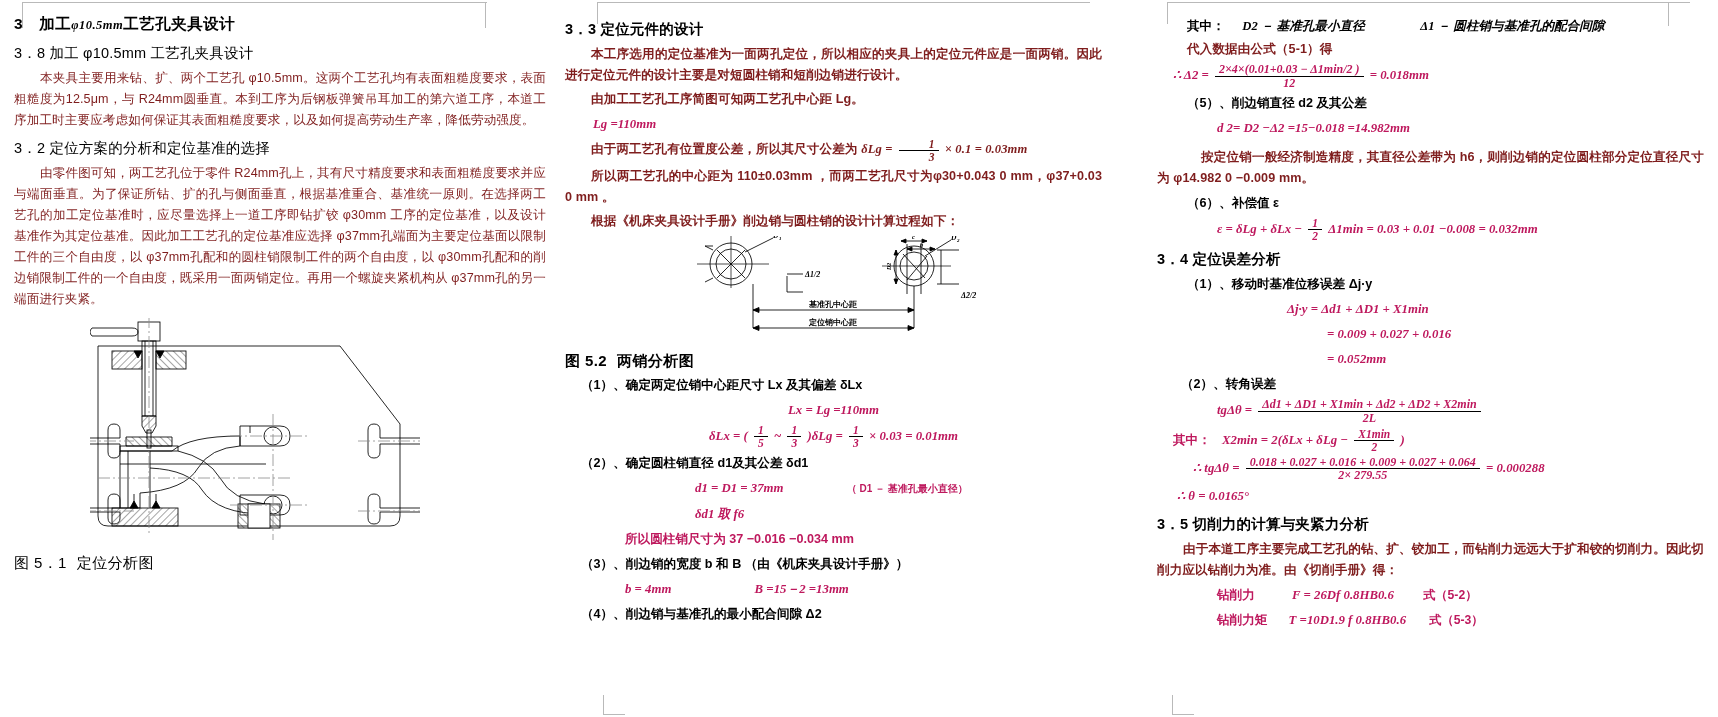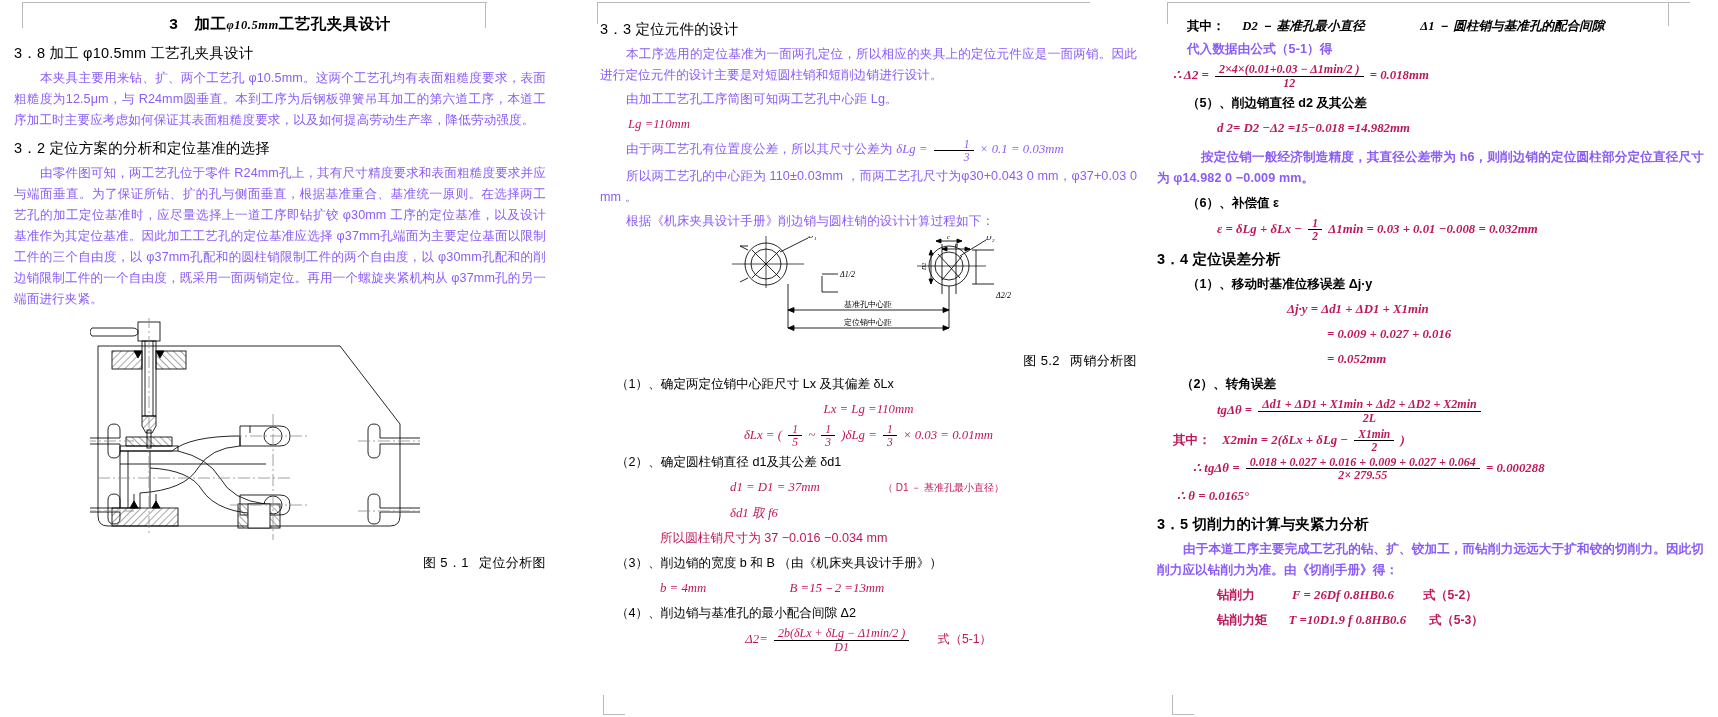--- a/index.html
+++ b/index.html
@@ -15,54 +15,53 @@
     width: 1718px; height: 717px;
     background: #ffffff;
   }
   .col {
     position: absolute;
     top: 0;
     height: 717px;
     overflow: hidden;
   }
   #col1 { left: 0px;    width: 560px; }
-  #col2 { left: 586px;  width: 565px; }
+  #col2 { left: 551px;  width: 565px; font-weight: bold; }
   #col3 { left: 1143px; width: 575px; }
 
   
   .cmark { position: absolute; border-color: #b9b9b9; border-style: solid; border-width: 0; }
   .cmark.tl { border-top-width: 1px; border-left-width: 1px; }
   .cmark.bl { border-bottom-width: 1px; border-left-width: 1px; }
   .cmark.tr { border-top-width: 1px; border-right-width: 1px; }
   .hrule { position: absolute; height: 0; border-top: 1px solid #b9b9b9; }
 
   .pad { padding: 0 14px 0 14px; }
 
   .h1 {
-    text-align: center;
     font-weight: bold;
     font-size: 15.5px;
     letter-spacing: 0.5px;
     margin: 14px 0 9px 0;
     color: #000;
   }
   .h1 .num { margin-right: 16px; }
   .h2 {
     font-size: 14.5px;
     color: #000;
     margin: 8px 0 5px 0;
     letter-spacing: 0.2px;
   }
   p.body {
     font-size: 12.6px;
     line-height: 21px;
     margin: 0 0 3px 0;
     text-align: justify;
     text-justify: inter-ideograph;
-    color: #8b5cf6;
+    color: #7f1d1d;
     letter-spacing: 0.1px;
   }
   p.body.ind { text-indent: 26px; }
   .eq {
     font-family: "Liberation Serif", "DejaVu Serif", serif;
     font-style: italic;
     font-size: 12.8px;
     line-height: 22px;
     margin: 3px 0;
     color: #be185d;
@@ -86,22 +85,22 @@
   .frac .d { display: block; border-top: 1px solid #000; padding: 0 4px; font-size: 11.5px; }
   .frac.wide .n, .frac.wide .d { font-size: 12px; }
   .listitem {
     font-size: 12.6px;
     line-height: 21px;
     margin: 4px 0 2px 0;
     padding-left: 16px;
     color: #000;
   }
   .caption {
-    text-align: right;
-    font-size: 13px;
+    text-align: left;
+    font-size: 15px;
     margin: 6px 0 4px 0;
     color: #000;
     letter-spacing: 0.4px;
   }
   .caption .cgap { display: inline-block; width: 10px; }
   .figwrap { margin: 8px 0 0 0; text-align: center; }
   svg { display: block; margin: 0 auto; }
 </style>
 </head>
 <body>
@@ -354,28 +353,20 @@
       <div class="eq l130">δd1 取 f6</div>
       <div class="eq l60" style="font-style:normal;font-family:'Liberation Sans',sans-serif;font-size:12.6px">所以圆柱销尺寸为  37 −0.016 −0.034 mm</div>
 
       <div class="listitem">（3）、削边销的宽度 b 和 B     （由《机床夹具设计手册》）</div>
       <div class="eq l60">
         <span>b = 4mm</span>
         <span style="display:inline-block;width:80px"></span><span>B =15－2 =13mm</span>
       </div>
 
       <div class="listitem">（4）、削边销与基准孔的最小配合间隙 Δ2</div>
-      <div class="eq c">
-        <span>Δ2=</span>
-        <span class="frac wide">
-          <span class="n">2b(δLx + δLg −  Δ1min/2 )</span>
-          <span class="d">D1</span>
-        </span>
-        <span style="display:inline-block;width:22px"></span><span class="up" style="font-family:'Liberation Sans',sans-serif;font-size:12.2px">式（5-1）</span>
-      </div>
 
     </div>
   </div>
 
   <div class="col" id="col3">
     <div class="pad" style="padding-top:12px;font-weight:bold;">
 
       <div class="listitem" style="padding-left:30px;">
         <span>其中：</span>
         <span style="display:inline-block;width:14px"></span><span class="it">D2 － 基准孔最小直径</span>

